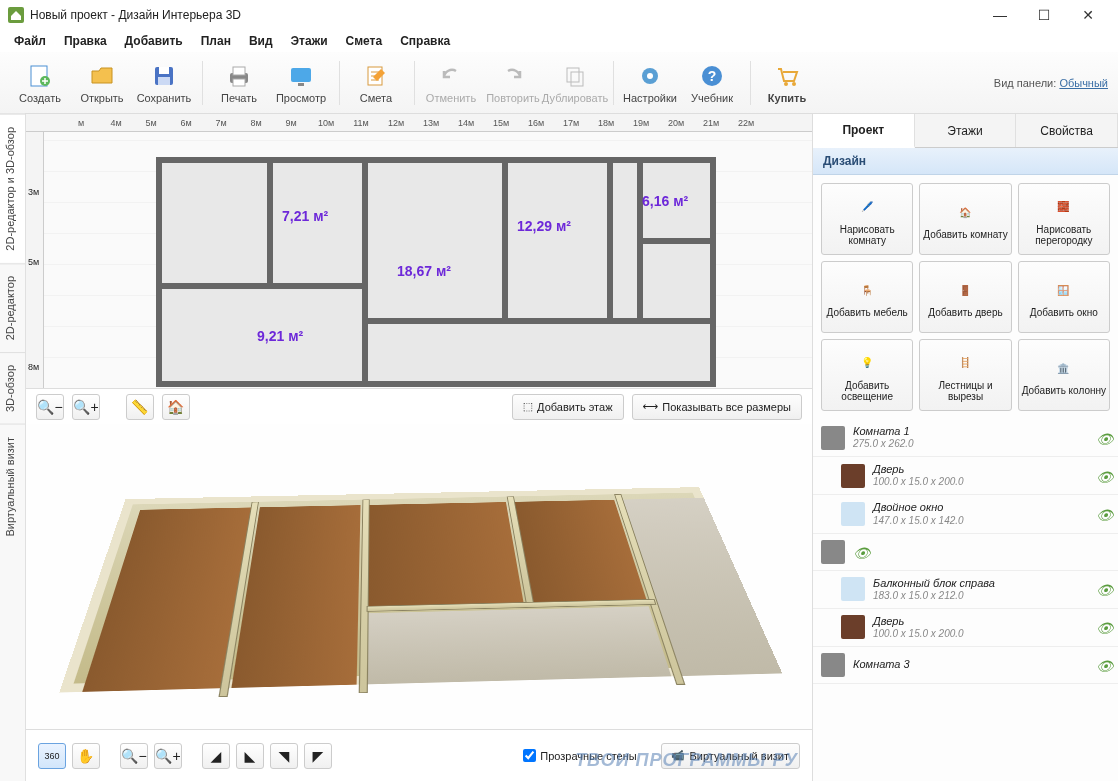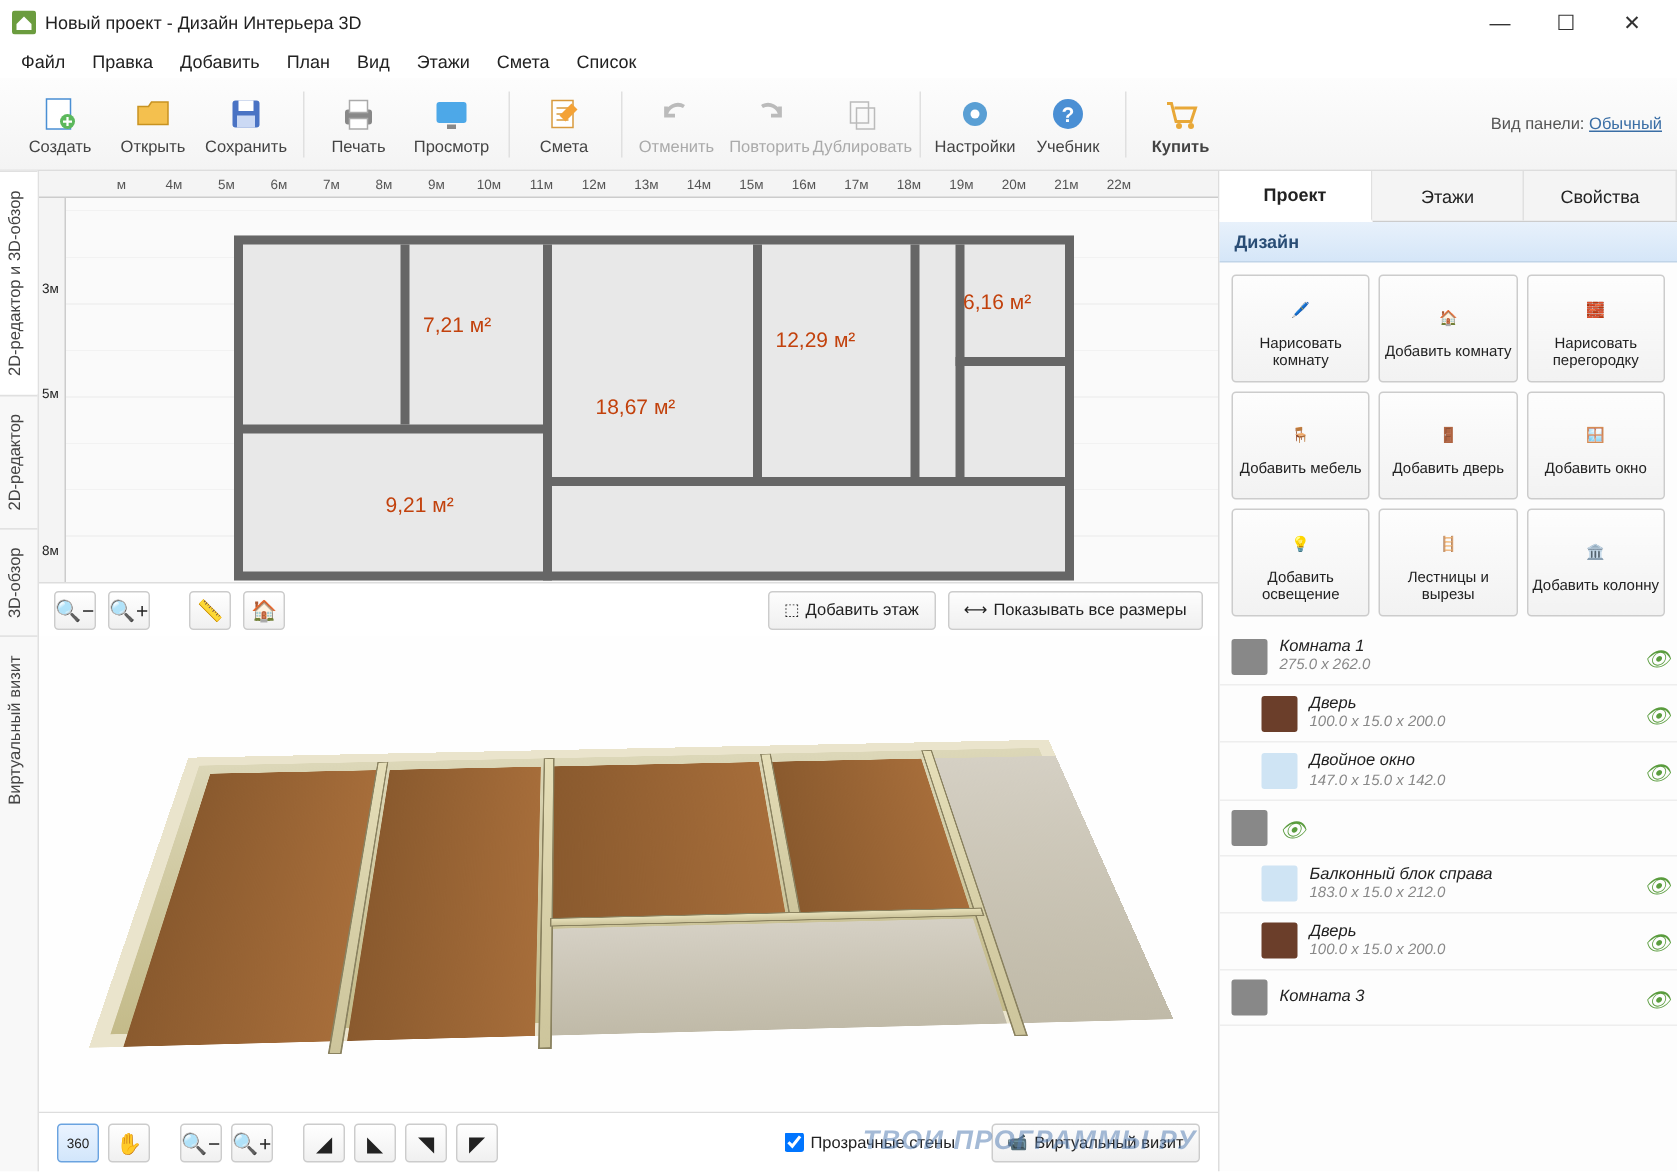--- a/index.html
+++ b/index.html
@@ -3,49 +3,49 @@
 <meta charset="utf-8">
 <style>
 * { box-sizing: border-box; margin: 0; padding: 0; font-family: "Segoe UI", Tahoma, sans-serif; }
 body { background: #fff; width: 1118px; height: 781px; overflow: hidden; font-size: 12px; color: #222; }
 .titlebar { height: 30px; display: flex; align-items: center; padding: 0 8px; background: #fff; border-bottom: 0; }
 .titlebar .app-icon { width: 16px; height: 16px; margin-right: 6px; }
 .titlebar .title { font-size: 12px; }
 .win-controls { margin-left: auto; display: flex; }
 .win-controls div { width: 44px; height: 30px; display: flex; align-items: center; justify-content: center; font-size: 14px; color: #333; }
 .menubar { height: 22px; display: flex; align-items: center; padding: 0 6px; gap: 2px; }
-.menubar span { padding: 2px 8px; font-size: 12px; }
+.menubar span { padding: 2px 8px; font-size: 12px; font-weight: bold; }
 .toolbar { height: 62px; display: flex; align-items: center; padding: 4px 10px; border-bottom: 1px solid #ddd; background: linear-gradient(#fdfdfd, #f4f4f4); }
 .tool-btn { width: 60px; height: 56px; display: flex; flex-direction: column; align-items: center; justify-content: center; font-size: 11px; color: #444; border-radius: 3px; margin-right: 2px; }
 .tool-btn.disabled { color: #aaa; }
 .tool-btn .icon { width: 28px; height: 28px; margin-bottom: 2px; display:flex;align-items:center;justify-content:center; }
 .tool-sep { width: 1px; height: 44px; background: #e0e0e0; margin: 0 6px; }
 .panel-mode { margin-left: auto; font-size: 11px; color: #555; }
 .panel-mode a { color: #3a6ea5; text-decoration: underline; }
 .main { display: flex; height: 667px; }
 .vtabs { width: 26px; background: #f8f8f8; border-right: 1px solid #e0e0e0; display: flex; flex-direction: column; }
 .vtab { writing-mode: vertical-rl; transform: rotate(180deg); font-size: 11px; padding: 12px 4px; border-bottom: 1px solid #e0e0e0; color: #444; text-align: center; }
 .vtab.active { background: #fff; }
 .canvas-area { flex: 1; display: flex; flex-direction: column; background: #fff; position: relative; }
 .ruler-h { height: 18px; background: #f4f4f4; border-bottom: 1px solid #ccc; display: flex; align-items: center; font-size: 9px; color: #555; padding-left: 48px; position:relative;}
 .ruler-h span { position:absolute; width:30px;text-align:center;}
 .plan-view { flex: 1; background: repeating-linear-gradient(0deg,#fafafa,#fafafa 30px,#f2f2f2 30px,#f2f2f2 31px), repeating-linear-gradient(90deg,#fafafa,#fafafa 30px,#f2f2f2 30px,#f2f2f2 31px); position: relative; }
 .ruler-v { width:18px; position:absolute; left:0; top:0; bottom:0; background:#f4f4f4; border-right:1px solid #ccc; font-size:9px;}
 .ruler-v span{position:absolute;left:2px;}
 .floorplan { position: absolute; left: 130px; top: 25px; width: 560px; height: 230px; background: #e8e8e8; border: 6px solid #666; }
 .floorplan .wall { position: absolute; background: #666; }
-.room-label { position: absolute; font-size: 14px; color: #c2410c; }
+.room-label { position: absolute; font-size: 14px; color: #6d28d9; font-weight: bold; }
 .plan-toolbar { height: 36px; background: #fff; border-top: 1px solid #ddd; display: flex; align-items: center; padding: 0 10px; gap: 8px; }
 .plan-toolbar-btn { border: 1px solid #ccc; background: linear-gradient(#fdfdfd,#f0f0f0); height: 26px; padding: 0 10px; font-size: 11px; border-radius: 3px; display: flex; align-items: center; gap: 4px; }
 .mini-btn { width:28px; height:26px; border:1px solid #ccc; border-radius:3px; background:linear-gradient(#fff,#f0f0f0); display:flex;align-items:center;justify-content:center;font-size:14px;}
 .view-3d { flex: 1; background:#fefefe; position: relative; display:flex;align-items:center;justify-content:center;}
 .render { width: 640px; height: 280px; background: linear-gradient(180deg,#dcd7b8,#c4bb8a); position:relative; transform: perspective(900px) rotateX(48deg) rotateZ(-2deg); border: 10px solid #eae4cc; }
 .render .rwall { position:absolute; background: linear-gradient(#e6dfb9,#cdc59c); border:1px solid #8a8260;}
 .render .rfloor { position:absolute; background: linear-gradient(90deg,#8a5a2e,#a66d3a);}
-.bottom-toolbar { height: 40px; border-top: 1px solid #ddd; display: flex; align-items: center; padding: 16px 12px; gap: 6px; }
+.bottom-toolbar { height: 52px; border-top: 1px solid #ddd; display: flex; align-items: center; padding: 16px 12px; gap: 6px; }
 .side-panel { width: 306px; border-left: 1px solid #ddd; display: flex; flex-direction: column; background: #fdfdfd; }
 .side-tabs { height: 34px; display: flex; border-bottom: 1px solid #ccc; }
 .side-tab { flex: 1; display: flex; align-items: center; justify-content: center; font-size: 12px; border-right: 1px solid #e0e0e0; background: #f4f4f4; }
 .side-tab.active { background: #fff; font-weight: bold; border-bottom:2px solid #fff; margin-bottom:-1px;}
 .side-section-hdr { background: linear-gradient(#e8f1fb,#d5e6f8); padding: 6px 10px; font-size: 12px; font-weight: bold; color: #2a4d75; border-bottom: 1px solid #c0d4e8; }
 .tool-grid { display: grid; grid-template-columns: repeat(3, 1fr); gap: 6px; padding: 8px; }
 .grid-btn { border: 1px solid #ccc; background: linear-gradient(#fdfdfd,#f2f2f2); height: 72px; border-radius: 3px; display: flex; flex-direction: column; align-items: center; justify-content: center; font-size: 10px; text-align: center; padding: 2px; }
 .grid-btn .gi { width: 28px; height: 28px; margin-bottom: 3px; display:flex;align-items:center;justify-content:center;}
 .obj-list-hdr { background: linear-gradient(#e8f1fb,#d5e6f8); padding: 5px 10px; font-size: 12px; font-weight: bold; color: #2a4d75; display: flex; align-items: center; }
 .obj-list-hdr .mode { margin-left: auto; font-size: 10px; font-weight: normal;}
@@ -76,21 +76,21 @@
 </div>
 
 <div class="menubar">
   <span>Файл</span>
   <span>Правка</span>
   <span>Добавить</span>
   <span>План</span>
   <span>Вид</span>
   <span>Этажи</span>
   <span>Смета</span>
-  <span>Список</span>
+  <span>Справка</span>
 </div>
 
 <div class="toolbar">
   <div class="tool-btn">
       <div class="icon">
         <svg width="26" height="26">
           <rect x="4" y="3" width="16" height="20" fill="#fff" stroke="#4a8fd4"></rect>
           <circle cx="18" cy="18" r="5" fill="#5cb85c"></circle>
           <path d="M18 15v6M15 18h6" stroke="#fff" stroke-width="1.5"></path>
         </svg>

